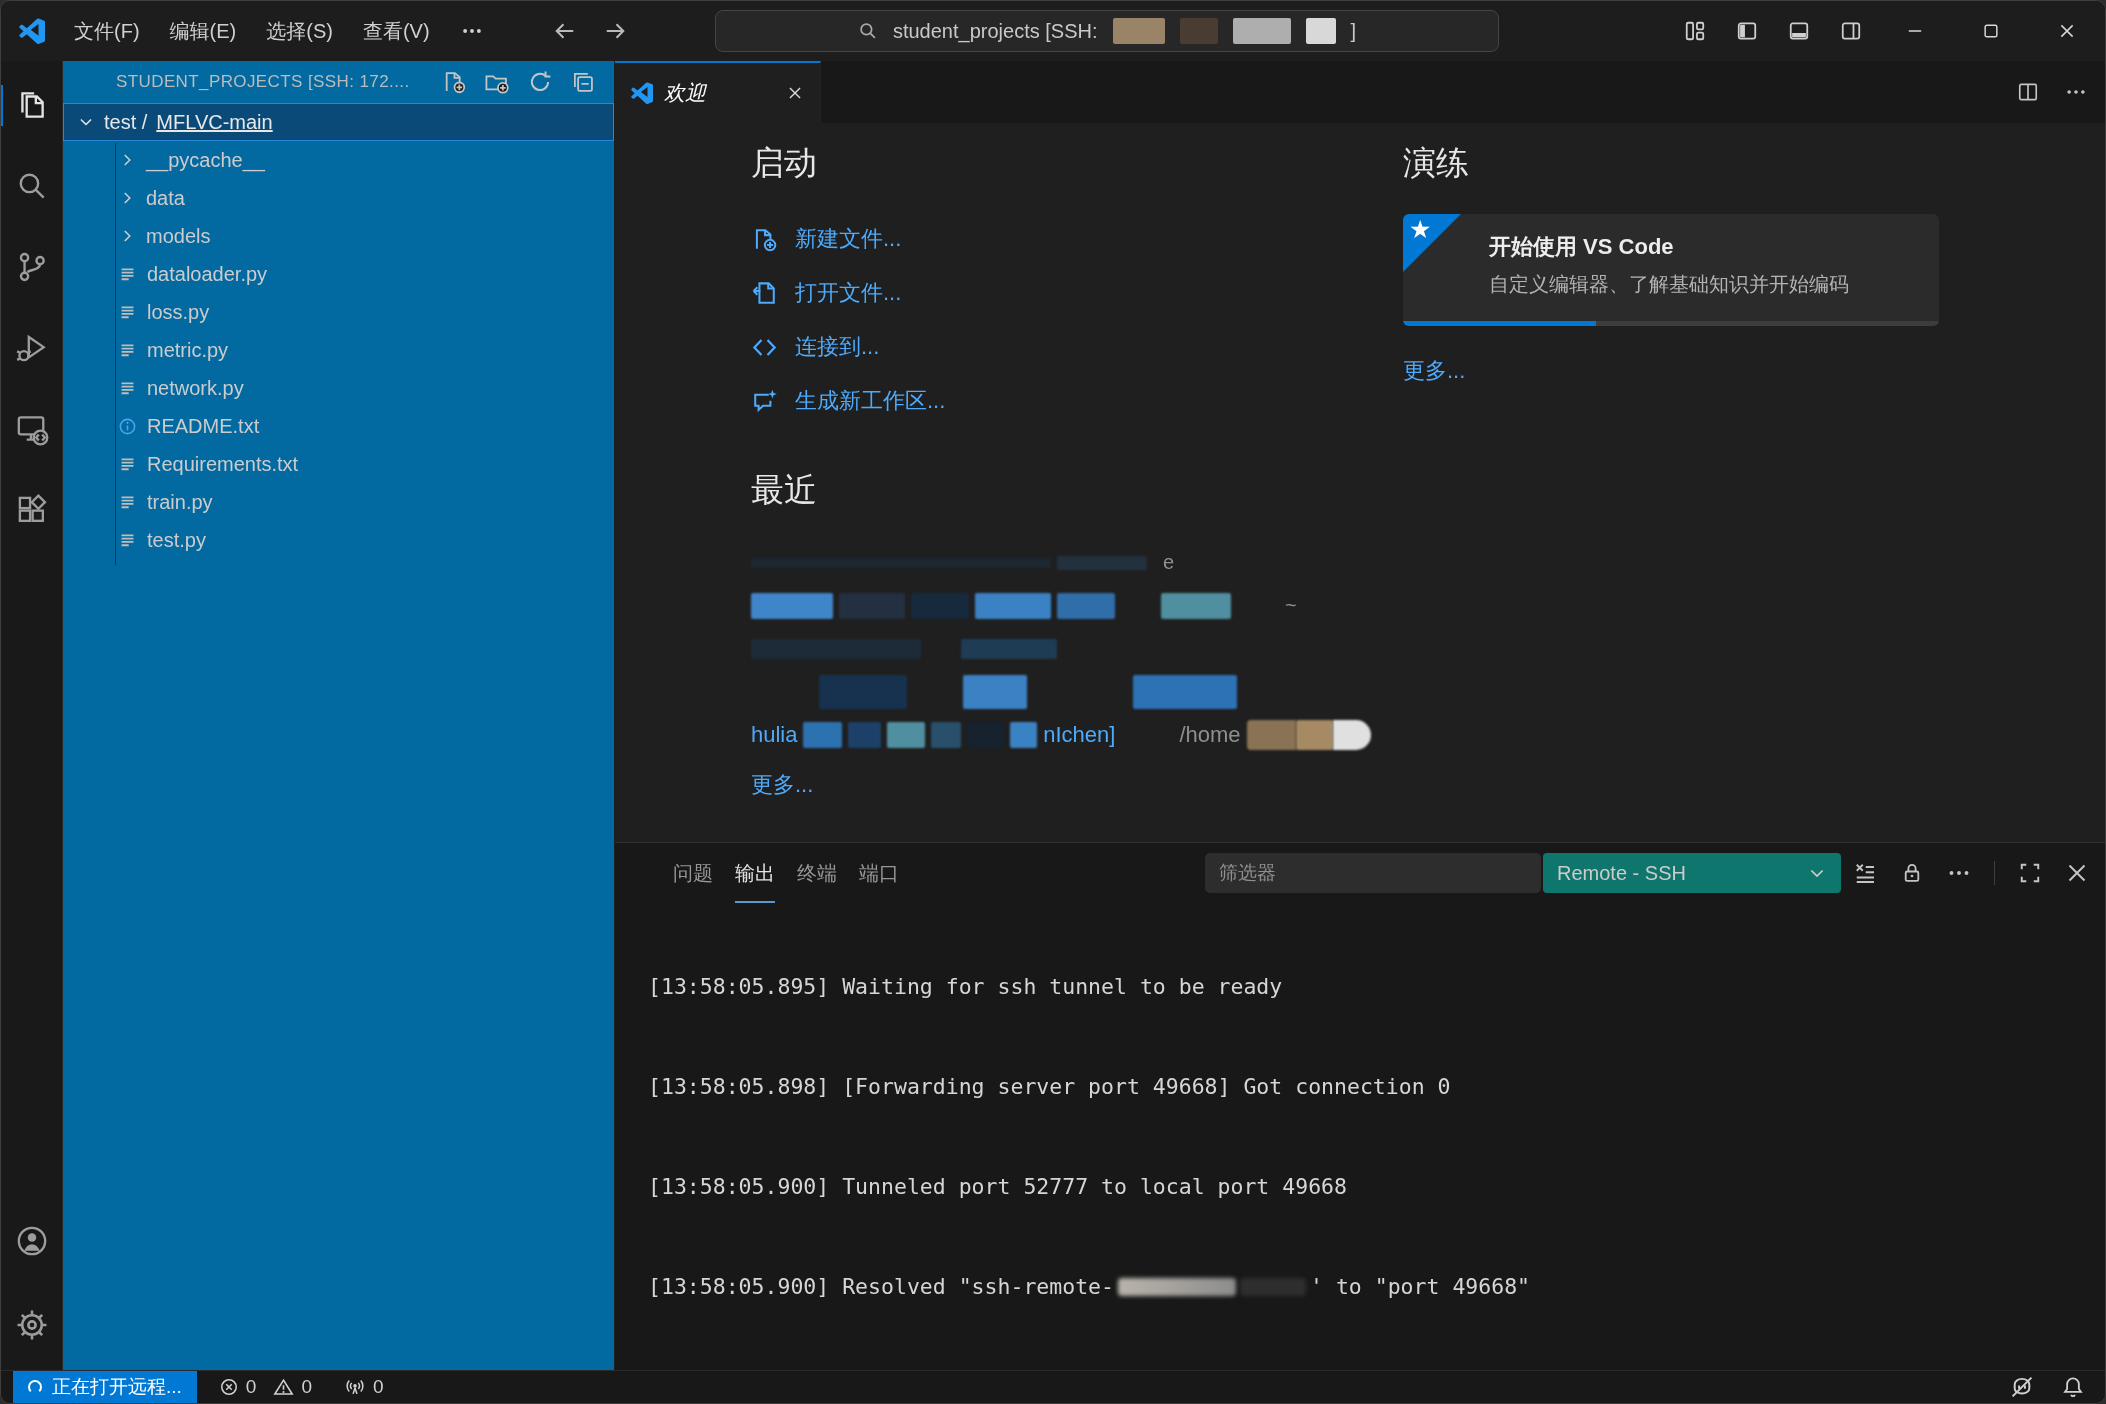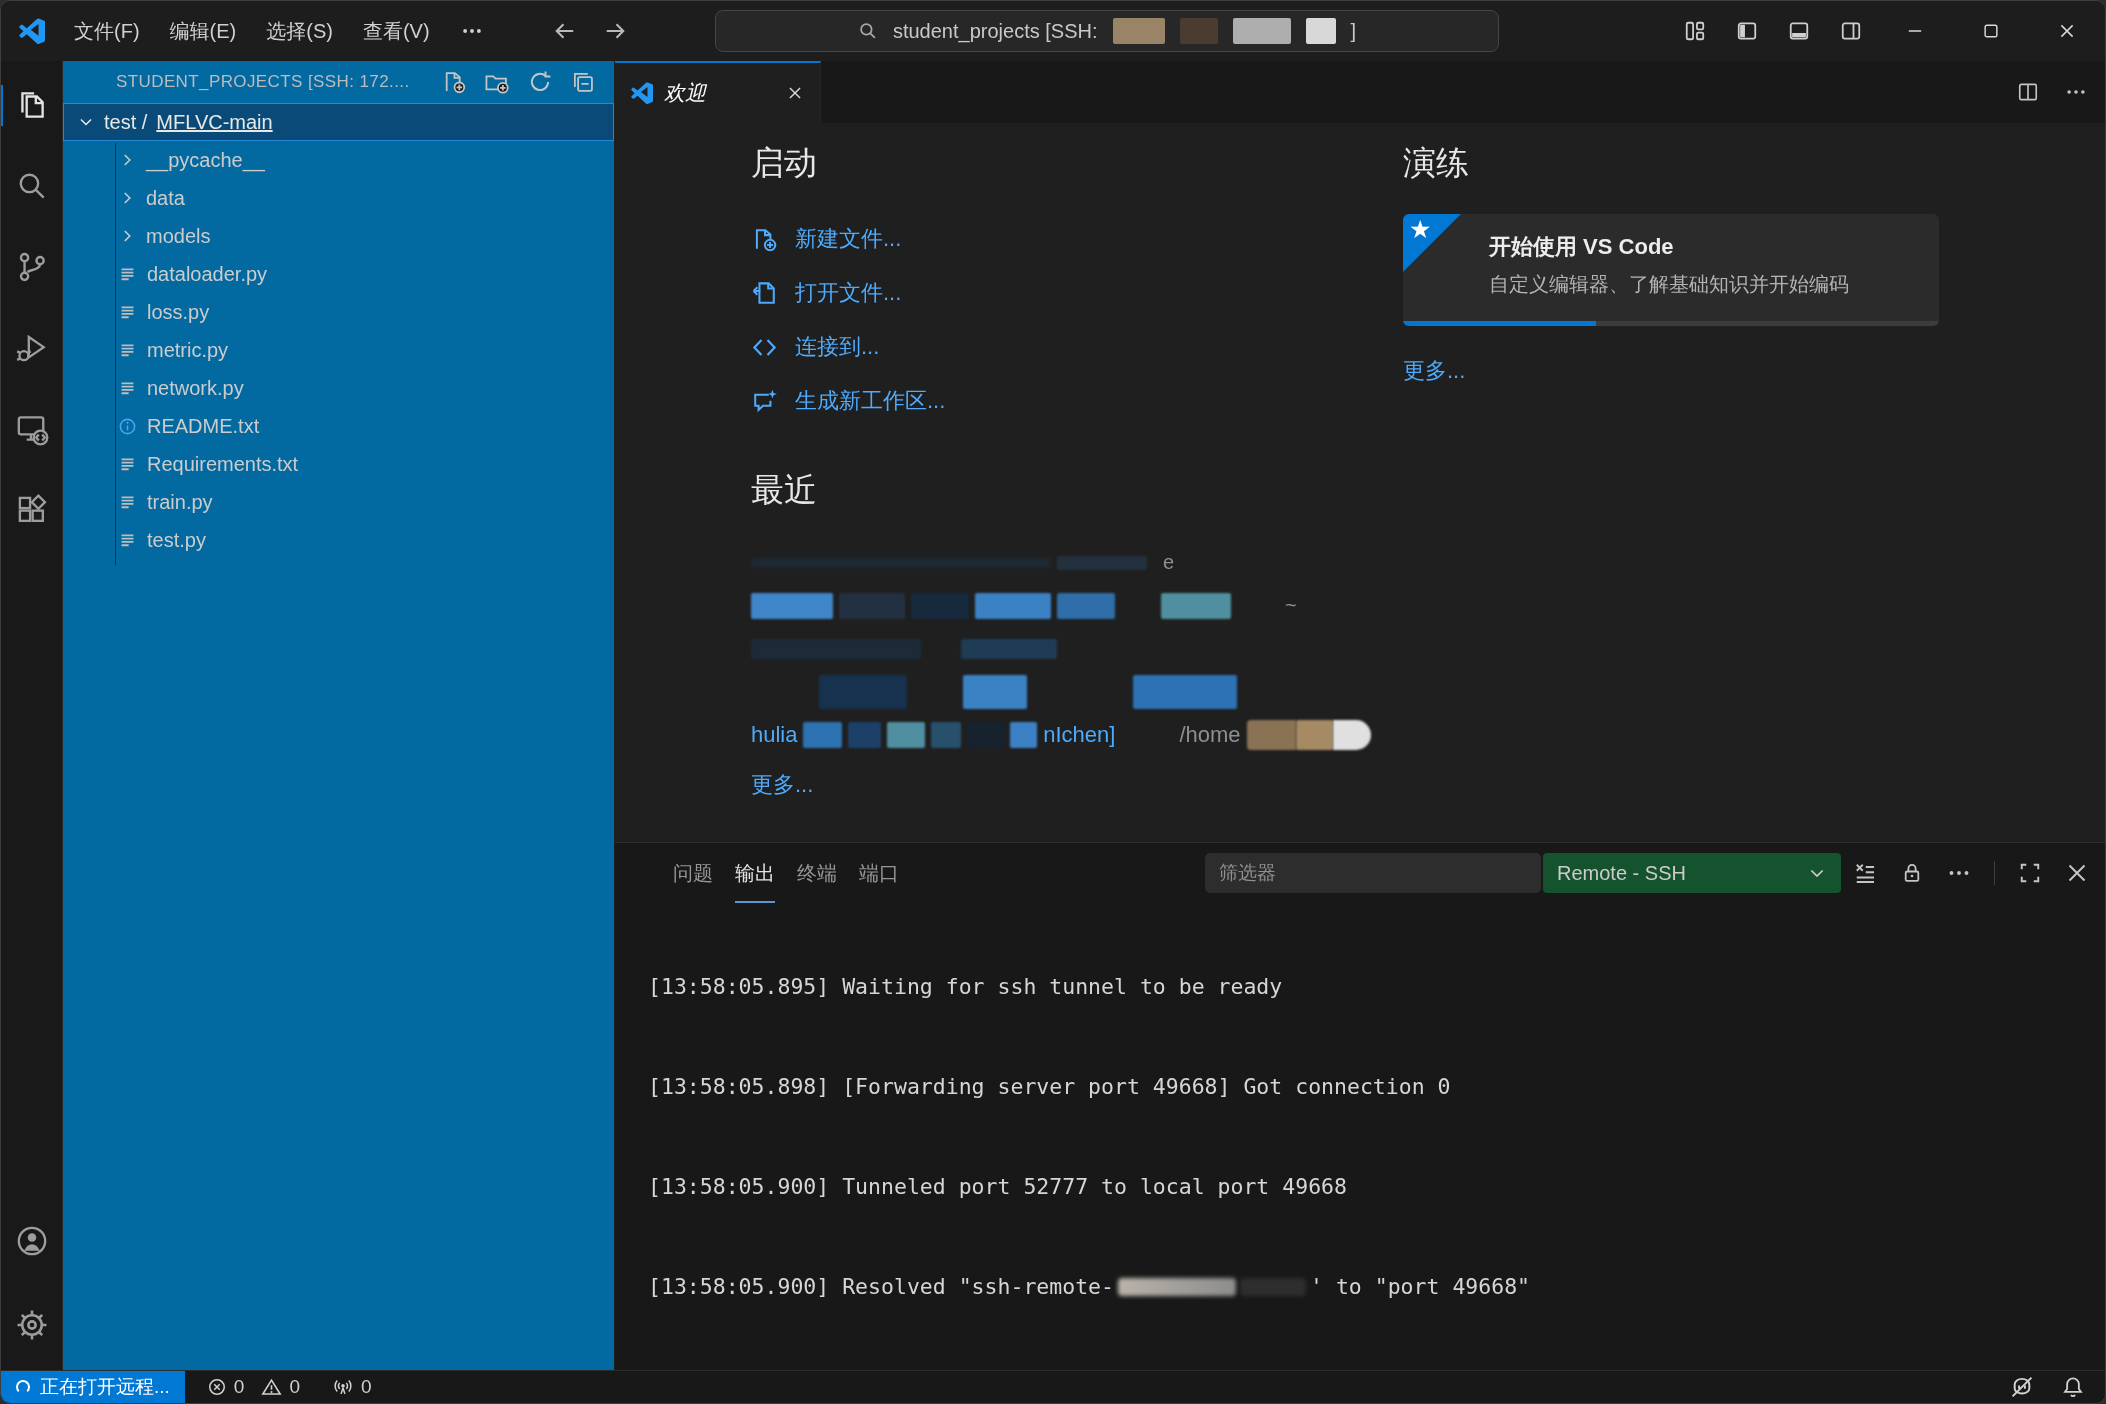--- a/index.html
+++ b/index.html
@@ -76,36 +76,36 @@
   .card-progress .fill{height:5px;width:36%;background:#0078d4;}
 
   
   .panel{position:absolute;left:0;right:0;bottom:0;height:528px;background:#181818;border-top:1px solid #2f2f2f;}
   .panel-header{position:relative;height:60px;display:flex;align-items:flex-start;padding-left:58px;gap:22px;}
   .ptab{font-size:20px;color:#969696;height:60px;display:flex;align-items:center;}
   .ptab.active{color:#e2e2e2;border-bottom:2px solid #5a96cf;padding-top:2px;}
   .pfilter{position:absolute;left:582px;top:10px;width:336px;height:40px;background:#2d2d2d;border:none;
     border-radius:5px;color:#9a9a9a;font-size:19px;padding:0 14px;font-family:"Liberation Sans",sans-serif;outline:none;margin-left:8px;}
   .pfilter::placeholder{color:#8f8f8f;}
-  .pselect{position:absolute;left:928px;top:10px;width:298px;height:40px;background:#14532d;border-radius:4px;
+  .pselect{position:absolute;left:928px;top:10px;width:298px;height:40px;background:#0f766e;border-radius:4px;
     display:flex;align-items:center;padding:0 14px;font-size:20px;color:#cccccc;}
   .pselect .chev{margin-left:auto;}
   .picons{position:absolute;right:16px;top:0;height:60px;display:flex;align-items:center;gap:23px;color:#c5c5c5;}
   .pdivider{width:1px;height:24px;background:#3f3f3f;}
   .output{position:absolute;left:33px;right:16px;top:60px;bottom:0;font-family:"DejaVu Sans Mono",monospace;
     font-size:21.5px;line-height:33.4px;color:#d6d6d6;white-space:pre;overflow:hidden;}
   .logline{height:33.4px;}
   .logflex{display:flex;align-items:center;gap:4px;}
   .logblob1{width:118px;height:18px;border-radius:4px;background:linear-gradient(90deg,#b9b3aa,#8d8d8d);filter:blur(2px);}
   .logblob2{width:66px;height:18px;border-radius:4px;background:#2e2e2e;filter:blur(2px);}
 
   
   .statusbar{position:absolute;left:0;right:0;bottom:0;height:33px;background:#181818;border-top:1px solid #2b2b2b;
     display:flex;align-items:center;font-size:19px;color:#cfcfcf;}
-  .sb-remote{height:32px;background:#0078d4;color:#fff;display:flex;align-items:center;gap:10px;padding:0 15px;}
+  .sb-remote{height:32px;background:#0078d4;color:#fff;display:flex;align-items:center;gap:10px;padding:0 15px;margin-left:12px;}
   .spinner{width:14px;height:14px;border:2px solid #fff;border-bottom-color:transparent;border-radius:50%;}
   .sb-group{display:flex;align-items:center;gap:7px;margin-left:22px;}
   .sb-right{margin-left:auto;display:flex;align-items:center;gap:26px;padding-right:20px;}
 </style>
 </head>
 <body>
 
 <div class="window">
 
   <div class="titlebar">

